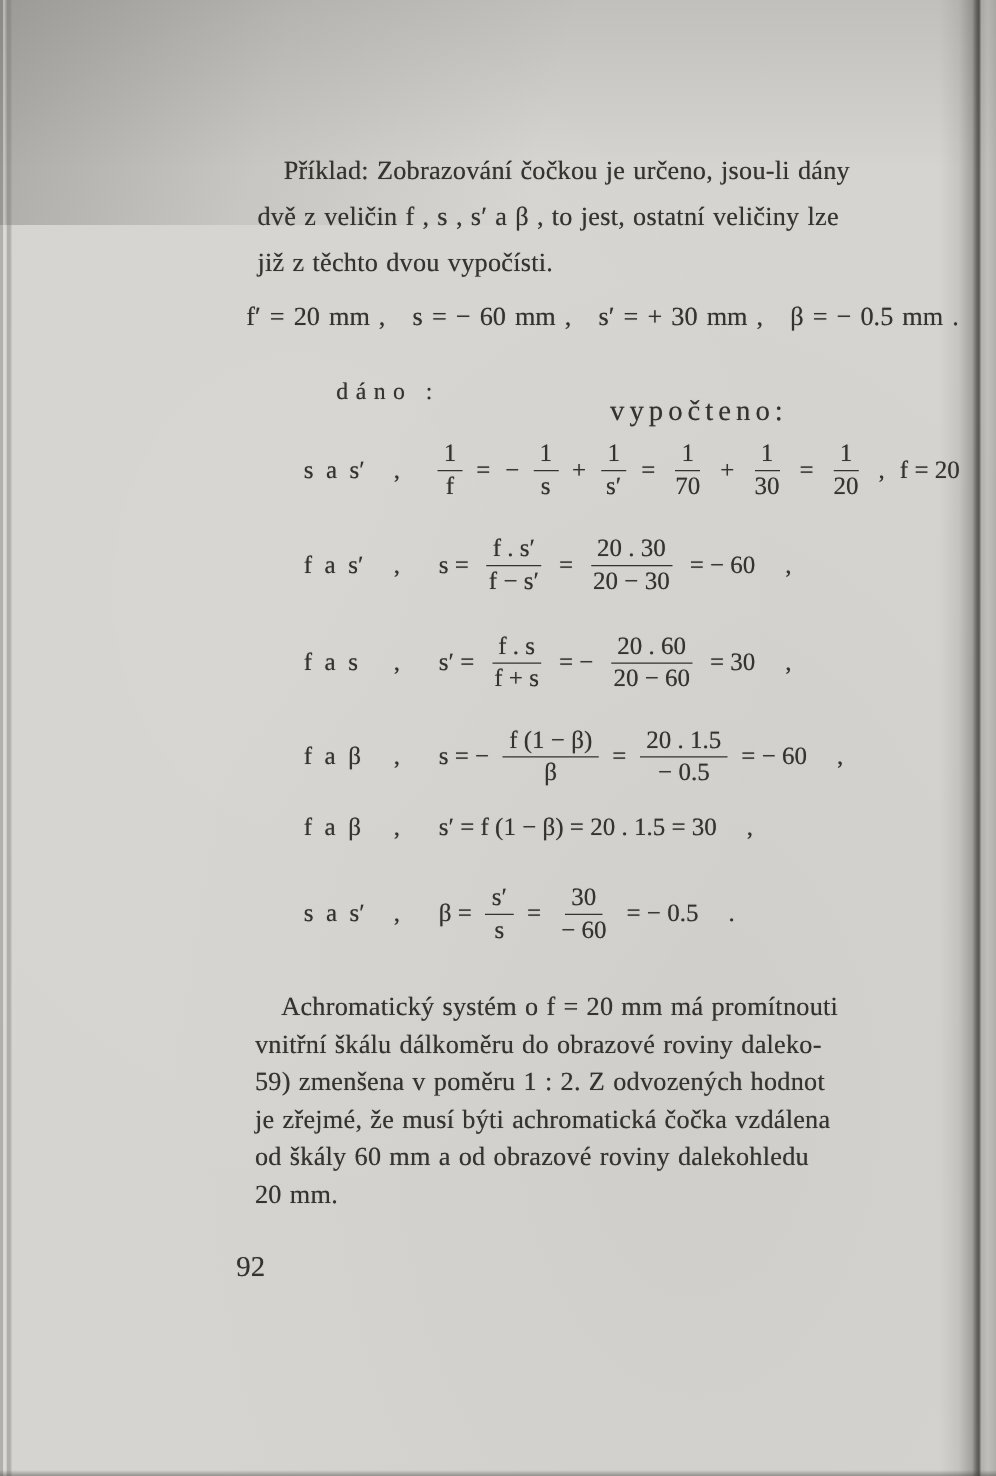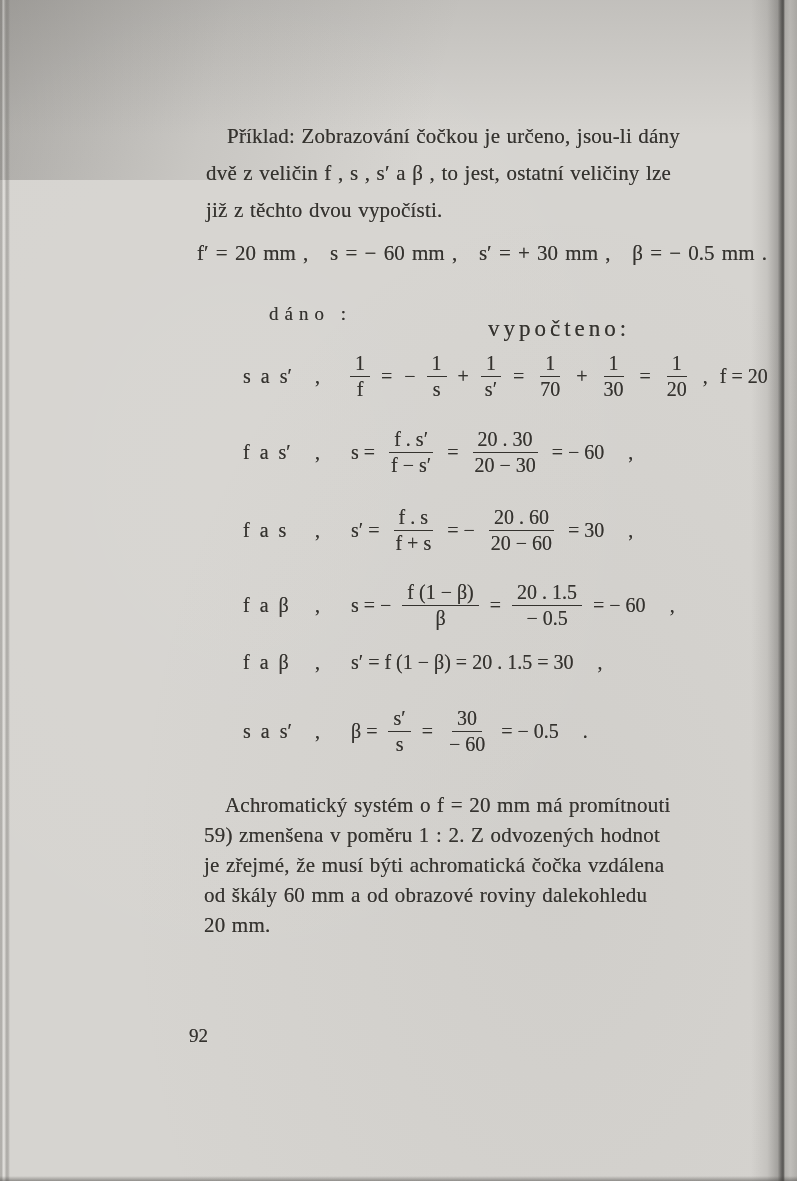--- a/index.html
+++ b/index.html
@@ -57,21 +57,21 @@
   .eq-row:nth-child(4){top:577px;}
   .eq-row:nth-child(5){top:648px;height:28px;}
   .eq-row:nth-child(6){top:703px;}
   .eq-given{display:inline-block;width:72px;word-spacing:5px;}
   .eq-sep{display:inline-block;width:30px;}
   .op{margin:0 6px;white-space:pre;}
   .op.end{margin-left:18px;}
   .frac{display:inline-flex;flex-direction:column;align-items:center;margin:0 5px;line-height:23px;}
   .frac .num{padding:0 5px 1px 5px;border-bottom:1.6px solid #34322e;white-space:pre;}
   .frac .den{padding:1px 5px 0 5px;white-space:pre;}
-  #page-number{position:absolute;left:189px;top:1001px;font-size:19px;margin-top:24px;}
+  #page-number{position:absolute;left:189px;top:1001px;font-size:23px;}
   .ink{text-shadow:0 0 0.6px rgba(53,51,48,0.65);}
 </style>
 </head>
 <body>
 
 <div class="overlay shade-top"></div>
 <div class="overlay edge-left"></div>
 <div class="overlay edge-right"></div>
 <div class="overlay edge-bottom"></div>
 
@@ -190,19 +190,20 @@
         <span class="num">30</span>
         <span class="den">− 60</span>
       </span>
       <span class="op">= − 0.5</span>
       <span class="op end">.</span>
     </div>
   </div>
 
 <div id="para-close" class="para ink">
     <div class="line first">Achromatický systém o f = 20 mm má promítnouti</div>
+    <div class="line">vnitřní škálu dálkoměru do obrazové roviny daleko-</div>
     <div class="line">59) zmenšena v poměru 1 : 2. Z odvozených hodnot</div>
     <div class="line">je zřejmé, že musí býti achromatická čočka vzdálena</div>
     <div class="line">od škály 60 mm a od obrazové roviny dalekohledu</div>
     <div class="line last">20 mm.</div>
   </div>
 
 <div id="page-number" class="ink">92</div>
 
 </body></html>

